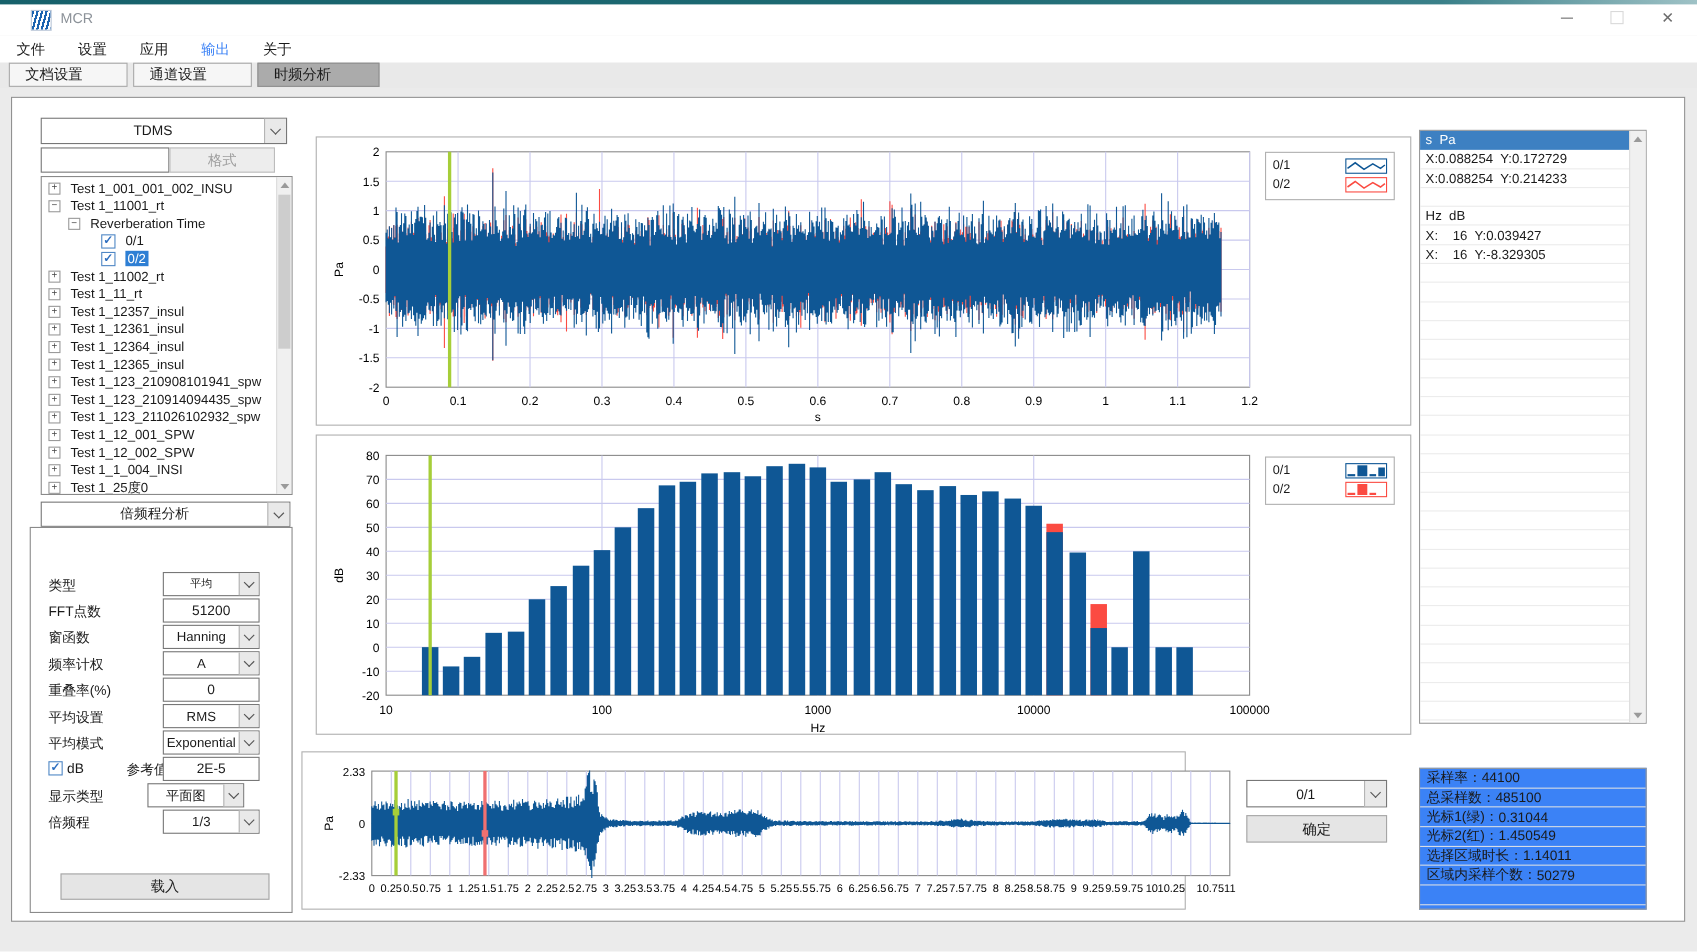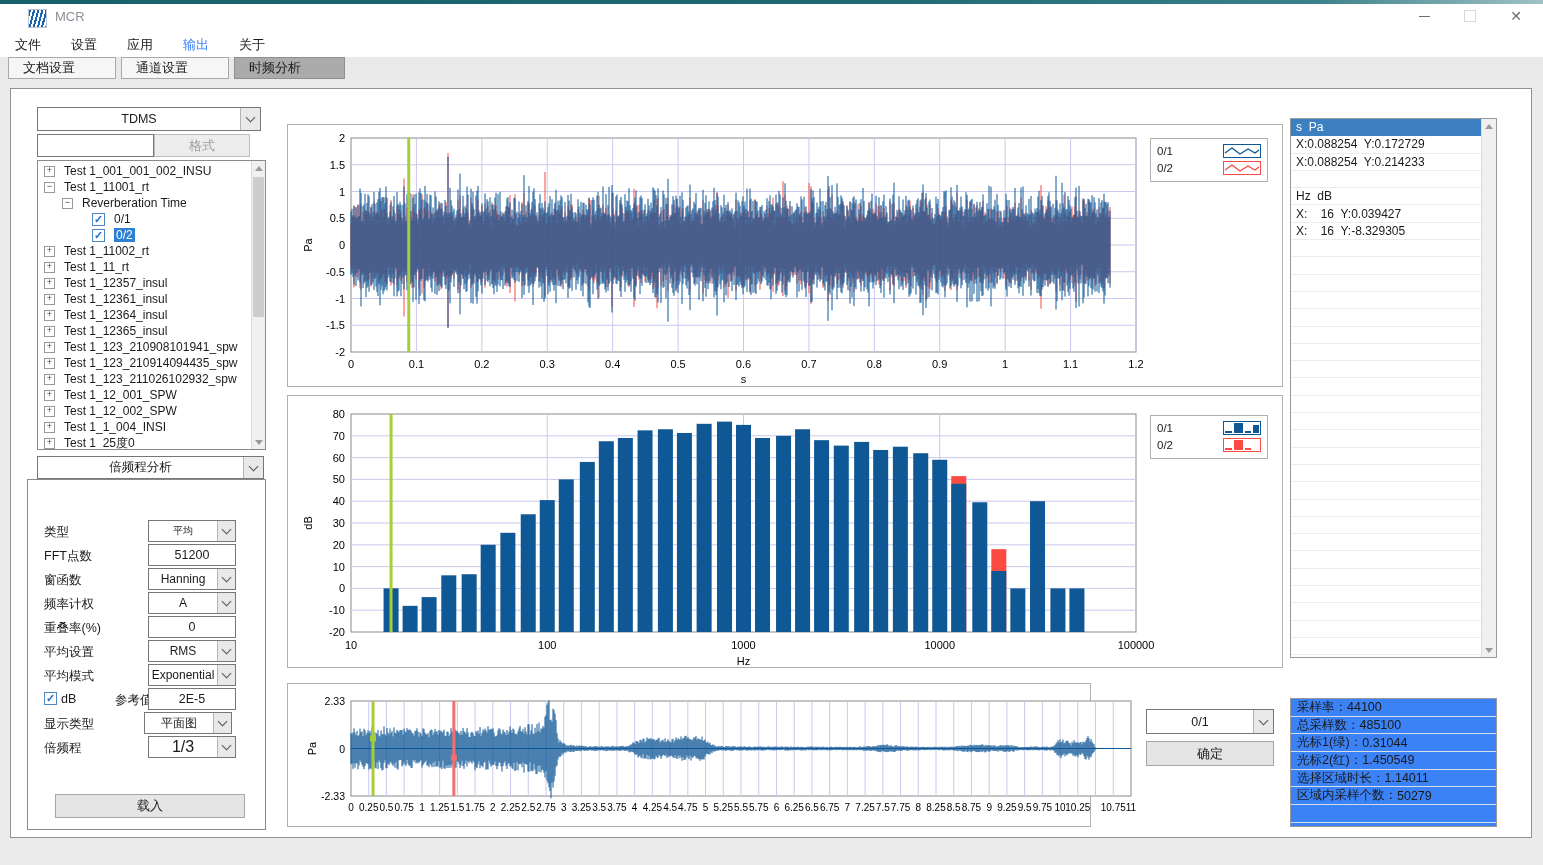--- a/index.html
+++ b/index.html
@@ -261,29 +261,29 @@
              <div class="val" style="font-size:12px">Exponential</div>
              <div class="drop" style="width:17px">
         <div class="chev"></div>
       </div>
            </div>
     <span class="cb abs" style="left: 16px; top: 212px; position: absolute;">✓</span>
            <span class="form-label" style="left: 33px; top: 212px; position: absolute;">dB</span>
            <span class="form-label" style="left: 71px; top: 212px; position: absolute; margin-left: 16px;">参考值</span>
            <div class="input abs" style="left: 120px; top: 208px; width: 88px; height: 22px; position: absolute;">2E-5</div>
     <span class="form-label" style="left: 16px; top: 236px; position: absolute;">显示类型</span>
-           <div class="combo abs" style="left: 116px; top: 232px; width: 88px; height: 22px; position: absolute;">
+           <div class="combo abs" style="left: 106px; top: 232px; width: 88px; height: 22px; position: absolute;">
              <div class="val" style="font-size:12px">平面图</div>
              <div class="drop" style="width:17px">
         <div class="chev"></div>
       </div>
            </div>
     <span class="form-label" style="left: 16px; top: 260px; position: absolute;">倍频程</span>
            <div class="combo abs" style="left: 120px; top: 256px; width: 88px; height: 22px; position: absolute;">
-             <div class="val" style="font-size:16px">1/3</div>
+             <div class="val" style="font-size:12px">1/3</div>
              <div class="drop" style="width:17px">
         <div class="chev"></div>
       </div>
            </div>
   </div>
 
 <div class="btn abs" style="left:55px;top:794px;width:190px;height:24px">载入</div>
 
 <div class="chart-panel abs" style="left:287px;top:124px;width:996px;height:263px">
   <svg id="svg-top" width="994" height="261">
@@ -447,21 +447,21 @@
             <rect x="1" y="10" width="7" height="2" fill="#fb4b42"></rect>
             <rect x="10" y="2" width="9" height="10" fill="#fb4b42"></rect>
             <rect x="21" y="10" width="6" height="2" fill="#fb4b42"></rect>
             <rect x="29" y="4" width="6" height="8" fill="#fff0"></rect>
           </svg>
         </span>
       </div>
     </div>
 </div>
 
-<div class="chart-panel abs" style="left:287px;top:683px;width:804px;height:144px">
+<div class="chart-panel abs" style="left:274px;top:683px;width:804px;height:144px">
   <svg id="svg-bot" width="994" height="142">
       <rect x="63" y="17" width="780" height="95" fill="#fff" stroke="#8a8a8a"></rect>
       <line x1="80.72727272727272" y1="17" x2="80.72727272727272" y2="112" stroke="#c9c9ee"></line>
       <line x1="98.45454545454545" y1="17" x2="98.45454545454545" y2="112" stroke="#c9c9ee"></line>
       <line x1="116.18181818181819" y1="17" x2="116.18181818181819" y2="112" stroke="#c9c9ee"></line>
       <line x1="133.9090909090909" y1="17" x2="133.9090909090909" y2="112" stroke="#c9c9ee"></line>
       <line x1="151.63636363636363" y1="17" x2="151.63636363636363" y2="112" stroke="#c9c9ee"></line>
       <line x1="169.36363636363637" y1="17" x2="169.36363636363637" y2="112" stroke="#c9c9ee"></line>
       <line x1="187.0909090909091" y1="17" x2="187.0909090909091" y2="112" stroke="#c9c9ee"></line>
       <line x1="204.8181818181818" y1="17" x2="204.8181818181818" y2="112" stroke="#c9c9ee"></line>

